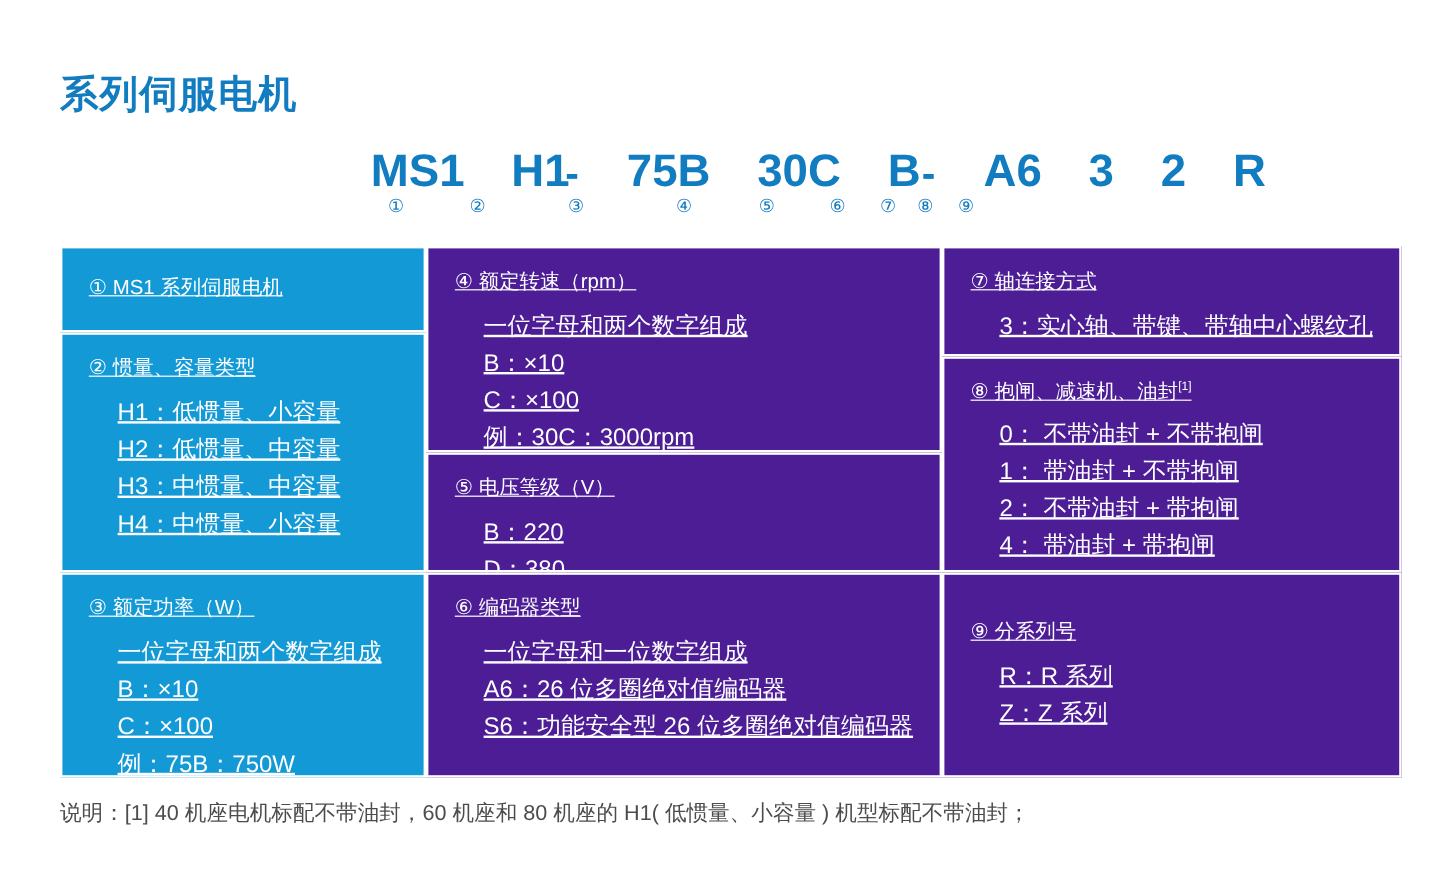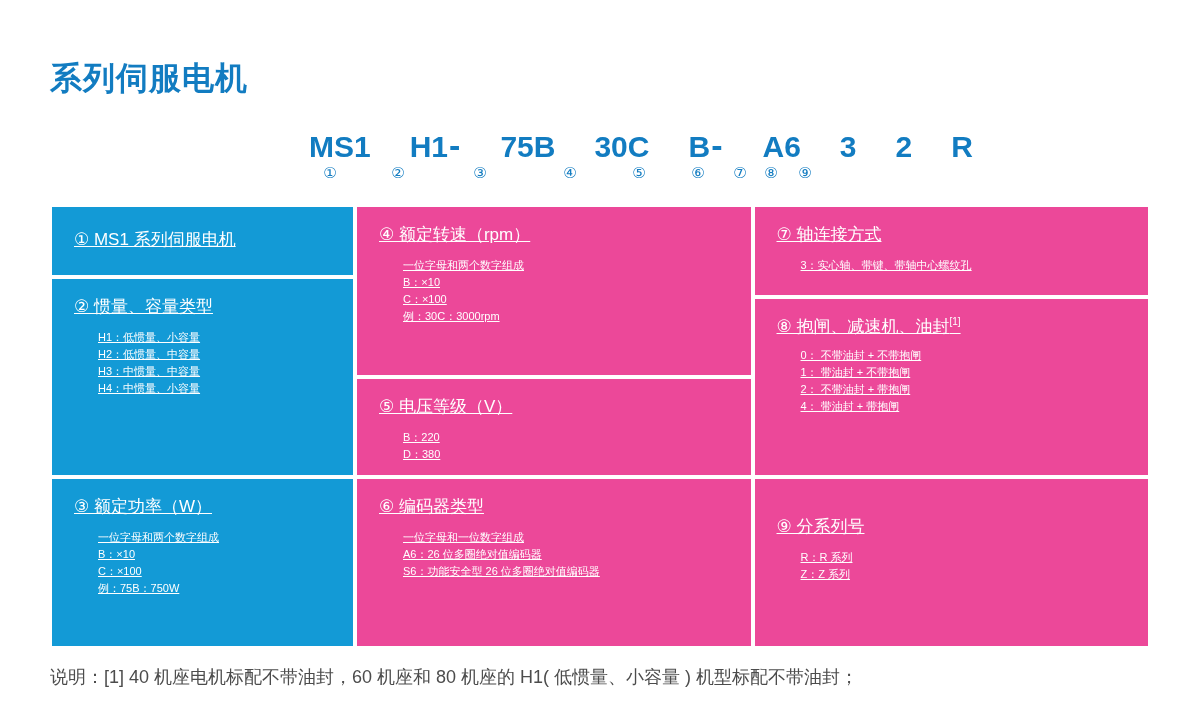--- a/index.html
+++ b/index.html
@@ -34,21 +34,21 @@
   .code-row {
     position: absolute;
     left: 270px;
     top: 116px;
     width: 620px;
     height: 46px;
     display: flex;
     align-items: flex-end;
   }
   .code-seg {
-    font-size: 30px;
+    font-size: 38px;
     font-weight: bold;
     color: #127cc1;
     line-height: 1;
     text-align: center;
     position: relative;
     margin-left: 39px;
   }
   .code-sep {
     font-size: 34px;
     font-weight: bold;
@@ -84,35 +84,35 @@
     grid-template-columns: 305px 1fr 1fr;
     grid-template-rows: auto;
     gap: 0;
   }
   .col {
     display: flex;
     flex-direction: column;
     text-decoration: underline;
   }
   .cell {
-    background: #ec4899;
+    background: #4c1d95;
     border: 2px solid #ffffff;
     box-sizing: border-box;
     padding: 16px 22px 18px 22px;
   }
   .cell.c1 { background: #139ad6; }
   .cell h4 {
     margin: 0 0 10px 0;
     font-size: 17px;
     font-weight: normal;
     line-height: 1.4;
   }
   .cell h4.nomargin { margin-bottom: 8px; }
   .cell .line {
-    font-size: 11px;
+    font-size: 20px;
     line-height: 1.55;
     margin-left: 24px;
     white-space: nowrap;
   }
   .sup {
     font-size: 10px;
     vertical-align: super;
   }
 
   

